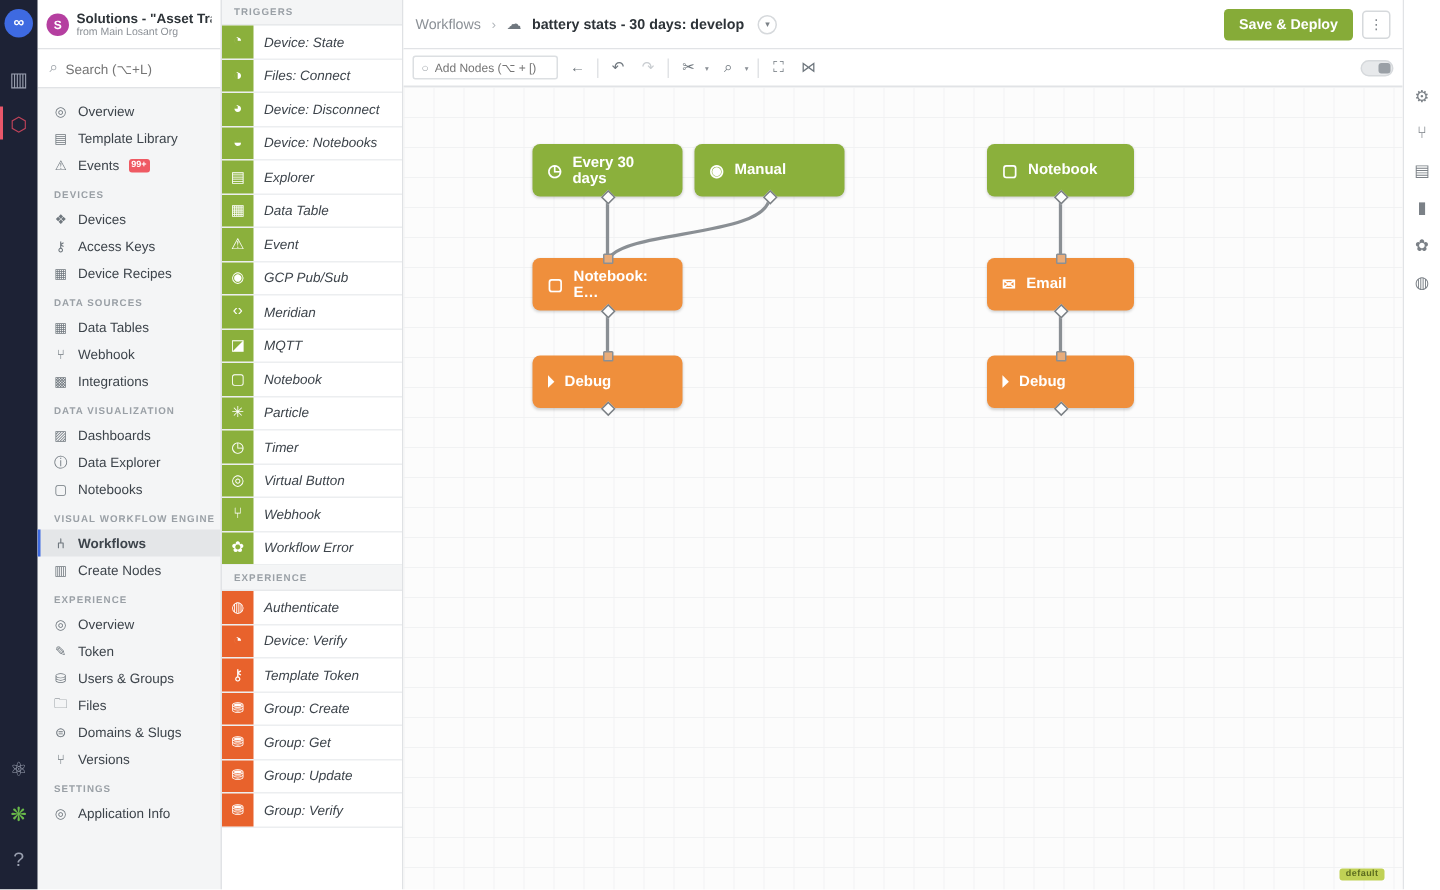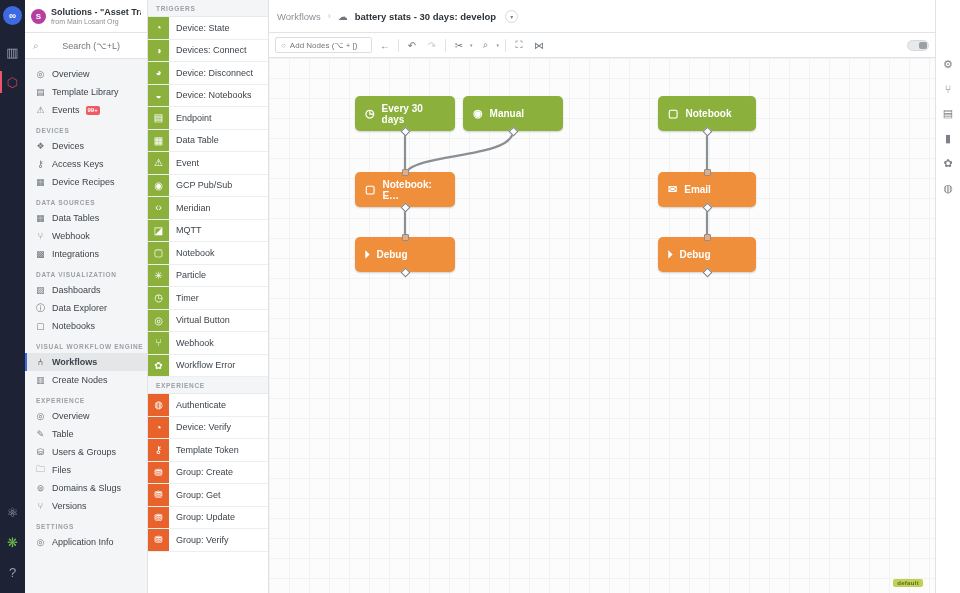--- a/index.html
+++ b/index.html
@@ -59,21 +59,21 @@
   }
   .org-sub { font-size: 7px; color: #8b9096; white-space: nowrap; line-height: 9px; }
 
   .search-row {
     height: 26px; display: flex; align-items: center; gap: 5px;
     padding: 0 8px; border-bottom: 1px solid #e1e3e6; background:#fff;
   }
   .search-row .ic { color: #9aa0a6; font-size: 10px; }
   .search-row input {
     border: 0; background: transparent; outline: none;
-    font-family: inherit; font-size: 9px; color: #9aa0a6; width: 95px; text-align: center;
+    font-family: inherit; font-size: 9px; color: #9aa0a6; width: 95px;
   }
 
   .nav-scroll { flex: 1; overflow: hidden; padding-top: 6px; }
   .nav-sect {
     font-size: 6.5px; letter-spacing: .7px; color: #9aa0a6;
     padding: 8px 0 3px 11px; font-weight: bold;
   }
   .nav-item {
     display: flex; align-items: center; gap: 6px; height: 18px;
     padding: 0 6px 0 10px; color: #3d444b; font-size: 9px;
@@ -102,21 +102,21 @@
   .pal-item {
     display: flex; align-items: stretch; height: 22.5px;
     border-bottom: 1px solid #eceef0;
   }
   .pal-ic {
     width: 21px; flex: 0 0 21px; display: flex; align-items: center;
     justify-content: center; color: #fff; font-size: 10px;
   }
   .pal-lb {
     display: flex; align-items: center; padding-left: 7px;
-    font-size: 9px; color: #3d444b;
+    font-size: 9px; color: #3d444b; font-style: italic;
   }
 
   
   .main { flex: 1; display: flex; flex-direction: column; position: relative; height: 593px; }
 
   .topbar {
     height: 33px; background: #fff; border-bottom: 1px solid #e1e3e6;
     display: flex; align-items: center; padding: 0 8px; gap: 5px;
   }
   .crumb { font-size: 9.5px; color: #8b9096; }
@@ -307,21 +307,21 @@
           <span class="ni">▥</span>
           <span>Create Nodes</span>
         </div>
         <div class="nav-sect">EXPERIENCE</div>
         <div class="nav-item">
           <span class="ni">◎</span>
           <span>Overview</span>
         </div>
         <div class="nav-item">
           <span class="ni">✎</span>
-          <span>Table</span>
+          <span>Token</span>
         </div>
         <div class="nav-item">
           <span class="ni">⛁</span>
           <span>Users &amp; Groups</span>
         </div>
         <div class="nav-item">
           <span class="ni">🗀</span>
           <span>Files</span>
         </div>
         <div class="nav-item">
@@ -341,33 +341,33 @@
   </div>
 
   <div class="palette" id="palette">
       <div class="pal-head">TRIGGERS</div>
       <div class="pal-item">
         <div class="pal-ic" style="background: rgb(139, 176, 60);">◔</div>
         <div class="pal-lb">Device: State</div>
       </div>
       <div class="pal-item">
         <div class="pal-ic" style="background: rgb(139, 176, 60);">◑</div>
-        <div class="pal-lb">Devices: Connect</div>
+        <div class="pal-lb">Files: Connect</div>
       </div>
       <div class="pal-item">
         <div class="pal-ic" style="background: rgb(139, 176, 60);">◕</div>
         <div class="pal-lb">Device: Disconnect</div>
       </div>
       <div class="pal-item">
         <div class="pal-ic" style="background: rgb(139, 176, 60);">◒</div>
         <div class="pal-lb">Device: Notebooks</div>
       </div>
       <div class="pal-item">
         <div class="pal-ic" style="background: rgb(139, 176, 60);">▤</div>
-        <div class="pal-lb">Endpoint</div>
+        <div class="pal-lb">Explorer</div>
       </div>
       <div class="pal-item">
         <div class="pal-ic" style="background: rgb(139, 176, 60);">▦</div>
         <div class="pal-lb">Data Table</div>
       </div>
       <div class="pal-item">
         <div class="pal-ic" style="background: rgb(139, 176, 60);">⚠</div>
         <div class="pal-lb">Event</div>
       </div>
       <div class="pal-item">
@@ -438,20 +438,24 @@
     </div>
 
   <div class="main">
 
     <div class="topbar">
       <span class="crumb">Workflows</span>
       <span class="crumb-sep">›</span>
       <span class="cloud-ic">☁</span>
       <span class="crumb-cur">battery stats - 30 days: develop</span>
       <span class="crumb-caret">▾</span>
+      <div class="top-right">
+        <button class="btn-deploy">Save &amp; Deploy</button>
+        <div class="btn-kebab">⋮</div>
+      </div>
     </div>
 
     <div class="toolbar">
       <div class="addnodes">
         <span class="mag">○</span>
         <input placeholder="Add Nodes (⌥ + [)" style="">
       </div>
       <div class="tb-btn">←</div>
       <div class="tb-sep"></div>
       <div class="tb-btn">↶</div>

